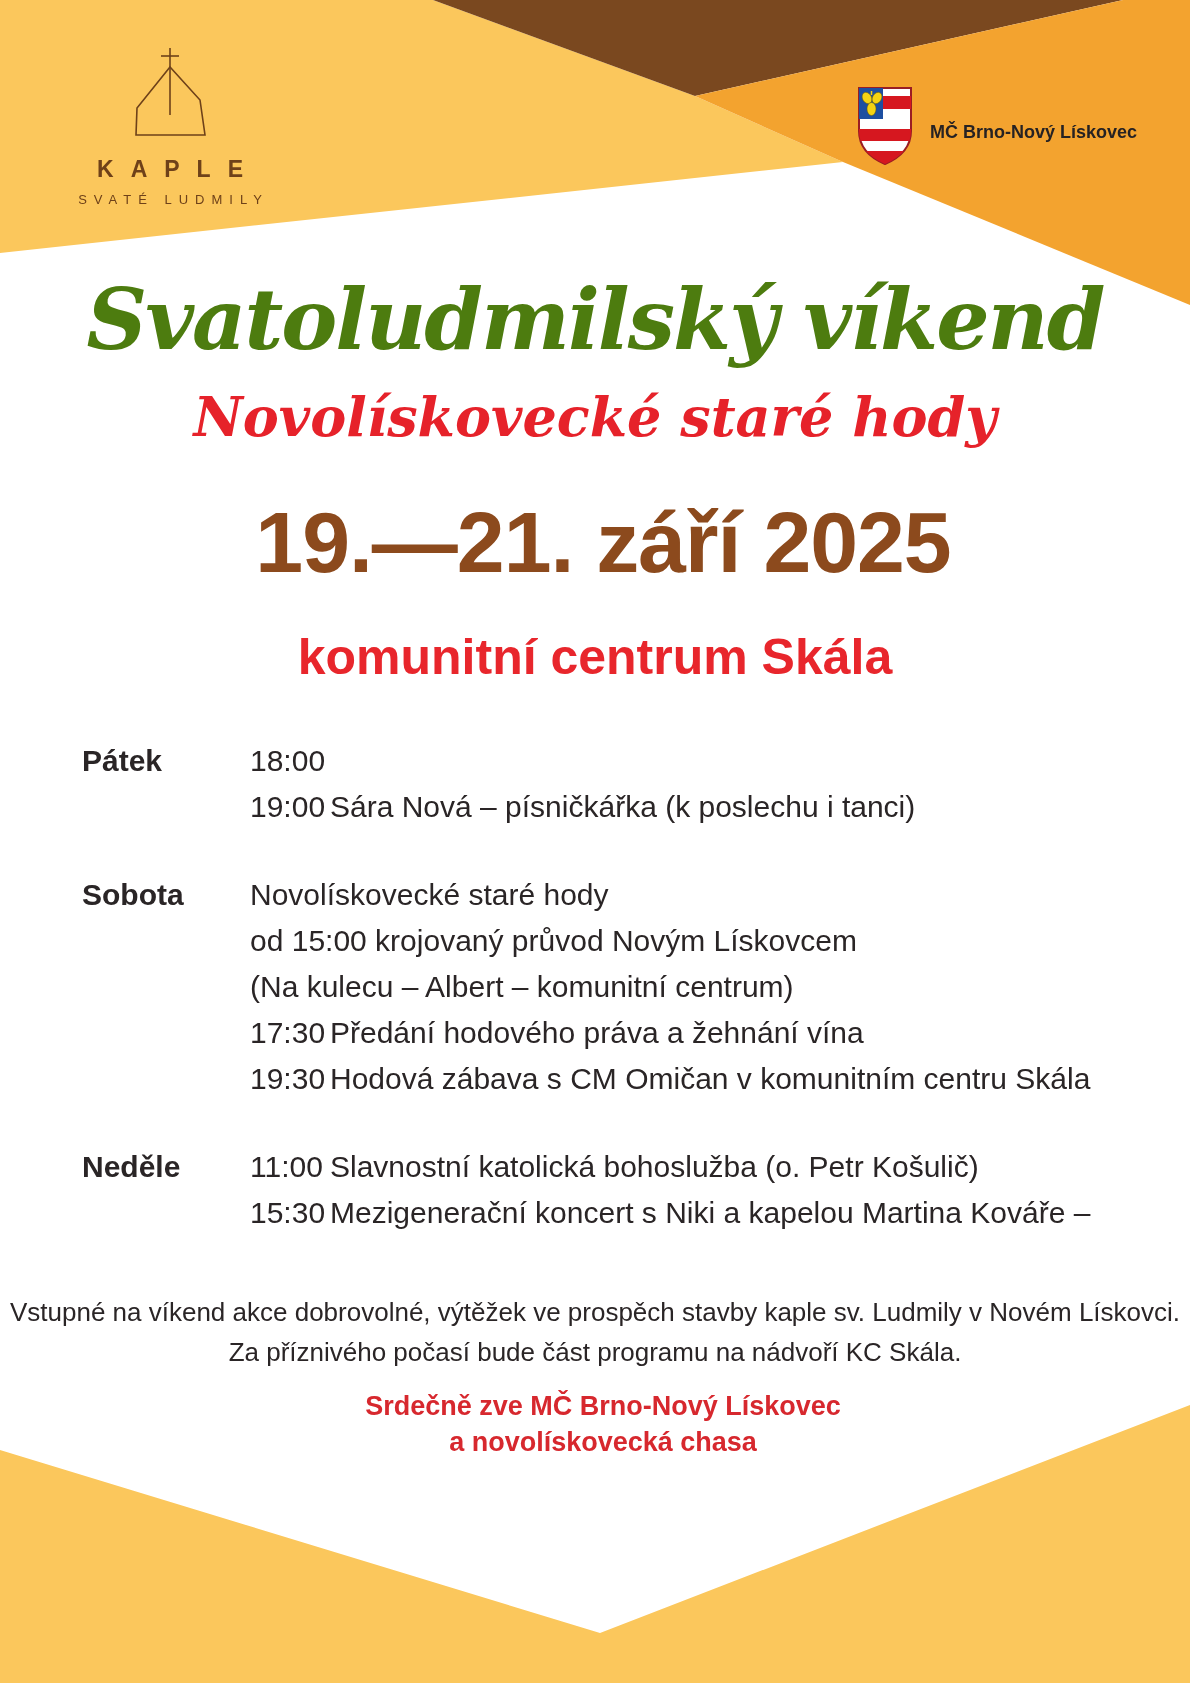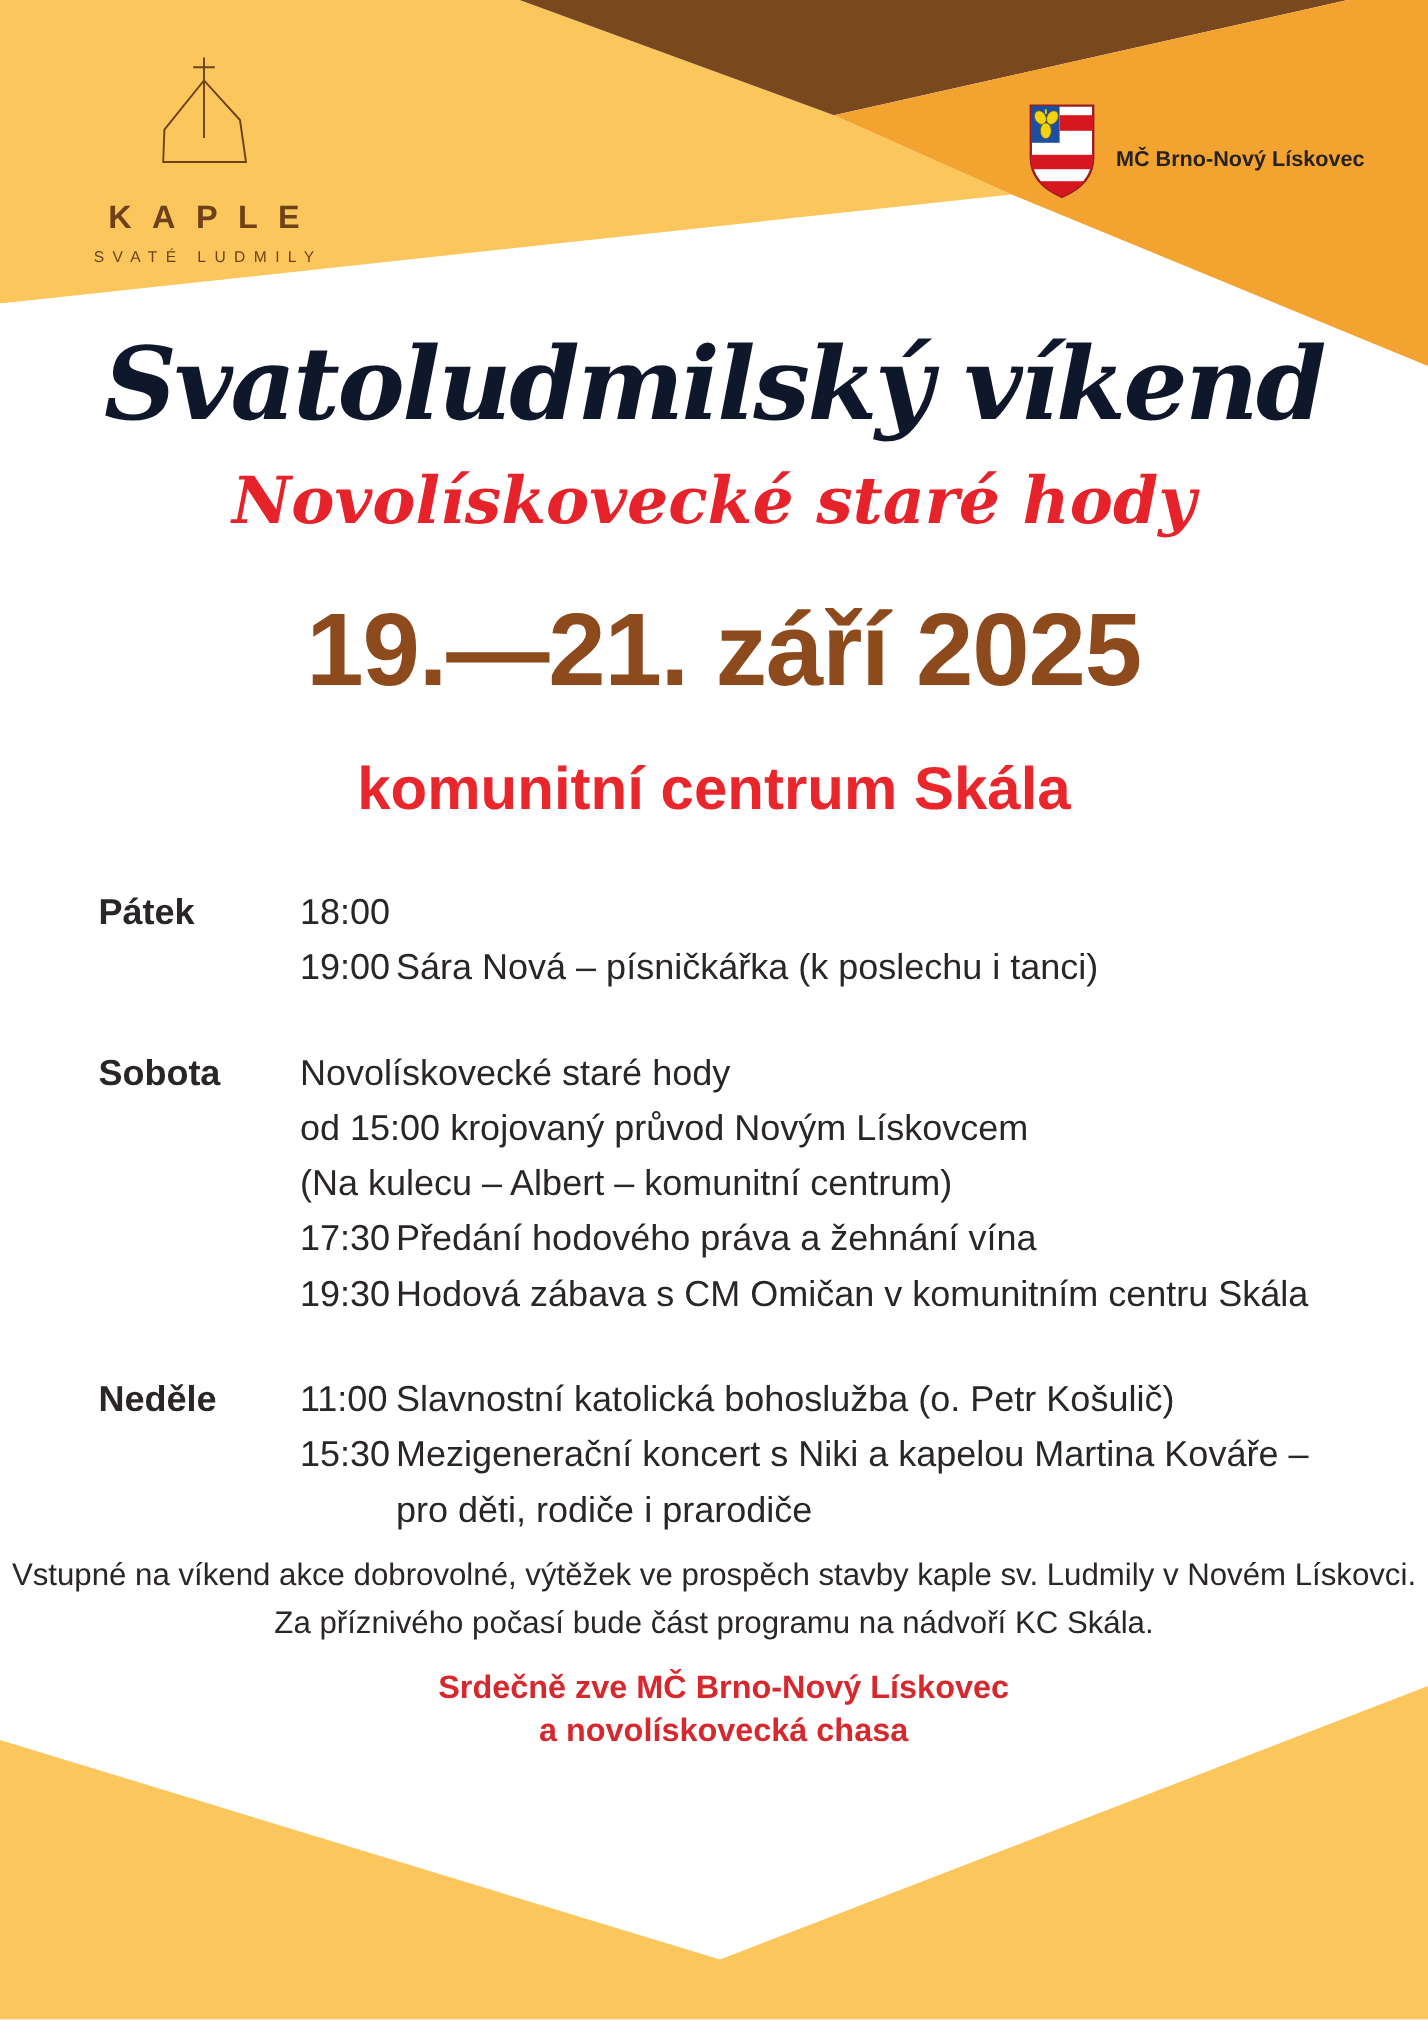--- a/index.html
+++ b/index.html
@@ -10,30 +10,30 @@
   }
   
   .bg{position:absolute;inset:0;width:1190px;height:1683px;}
   .bg-yellow-left{background:#fbc75c;clip-path:polygon(0 0,433px 0,695px 96px,843px 162px,0 253px);}
   .bg-brown{background:#7a481f;clip-path:polygon(433px 0,1123px 0,695px 96px);}
   .bg-orange-right{background:#f3a32f;clip-path:polygon(1123px 0,1190px 0,1190px 305px,843px 162px,695px 96px);}
   .bg-yellow-bottom{background:#fbc75c;clip-path:polygon(0 1450px,600px 1633px,1190px 1405px,1190px 1683px,0 1683px);}
   
   .kaple{position:absolute;left:70px;top:30px;width:200px;text-align:center;color:#6e4119;}
   .kaple svg{display:block;margin:0 auto;}
-  .kaple-name{font-size:27px;font-weight:bold;letter-spacing:17px;margin-top:24px;text-indent:17px;}
+  .kaple-name{font-size:23px;font-weight:bold;letter-spacing:17px;margin-top:14px;text-indent:17px;}
   .kaple-sub{font-size:13px;letter-spacing:7px;margin-top:9px;text-indent:7px;color:#6e4119;}
   
   .muni{position:absolute;left:856px;top:85px;display:flex;align-items:center;}
   .muni-label{font-size:18px;font-weight:bold;color:#262223;margin-left:16px;margin-top:8px;white-space:nowrap;}
   
   .title-main{
     position:absolute;left:0;right:0;top:270px;text-align:center;
     font-family:"DejaVu Serif",serif;font-style:italic;font-weight:bold;
-    font-size:84px;color:#0f172a;letter-spacing:-2px;line-height:100px;
+    font-size:84px;color:#4d7c0f;letter-spacing:-2px;line-height:100px;
   }
   .title-sub{
     position:absolute;left:0;right:0;top:385px;text-align:center;
     font-family:"DejaVu Serif",serif;font-style:italic;font-weight:bold;
     font-size:54px;color:#e6222a;line-height:64px;
   }
   .event-date{
     position:absolute;left:16px;right:0;top:492px;text-align:center;
     font-size:86px;font-weight:900;color:#8c4a1d;line-height:100px;letter-spacing:-1px;
   }
@@ -159,25 +159,20 @@
       <div class="row">
         <div class="day">Neděle</div>
         <div class="time">11:00</div>
         <div class="txt">Slavnostní katolická bohoslužba (o. Petr Košulič)</div>
       </div>
       <div class="row">
         <div class="day"></div>
         <div class="time">15:30</div>
         <div class="txt">Mezigenerační koncert s Niki a kapelou Martina Kováře –</div>
       </div>
-      <div class="row">
-        <div class="day"></div>
-        <div class="time"></div>
-        <div class="txt">pro děti, rodiče i prarodiče</div>
-      </div>
     </div>
 
   </div>
 
   <div class="foot-note">
     <div>Vstupné na víkend akce dobrovolné, výtěžek ve prospěch stavby kaple sv. Ludmily v Novém Lískovci.</div>
     <div>Za příznivého počasí bude část  programu na nádvoří KC Skála.</div>
   </div>
 
   <div class="invite">

